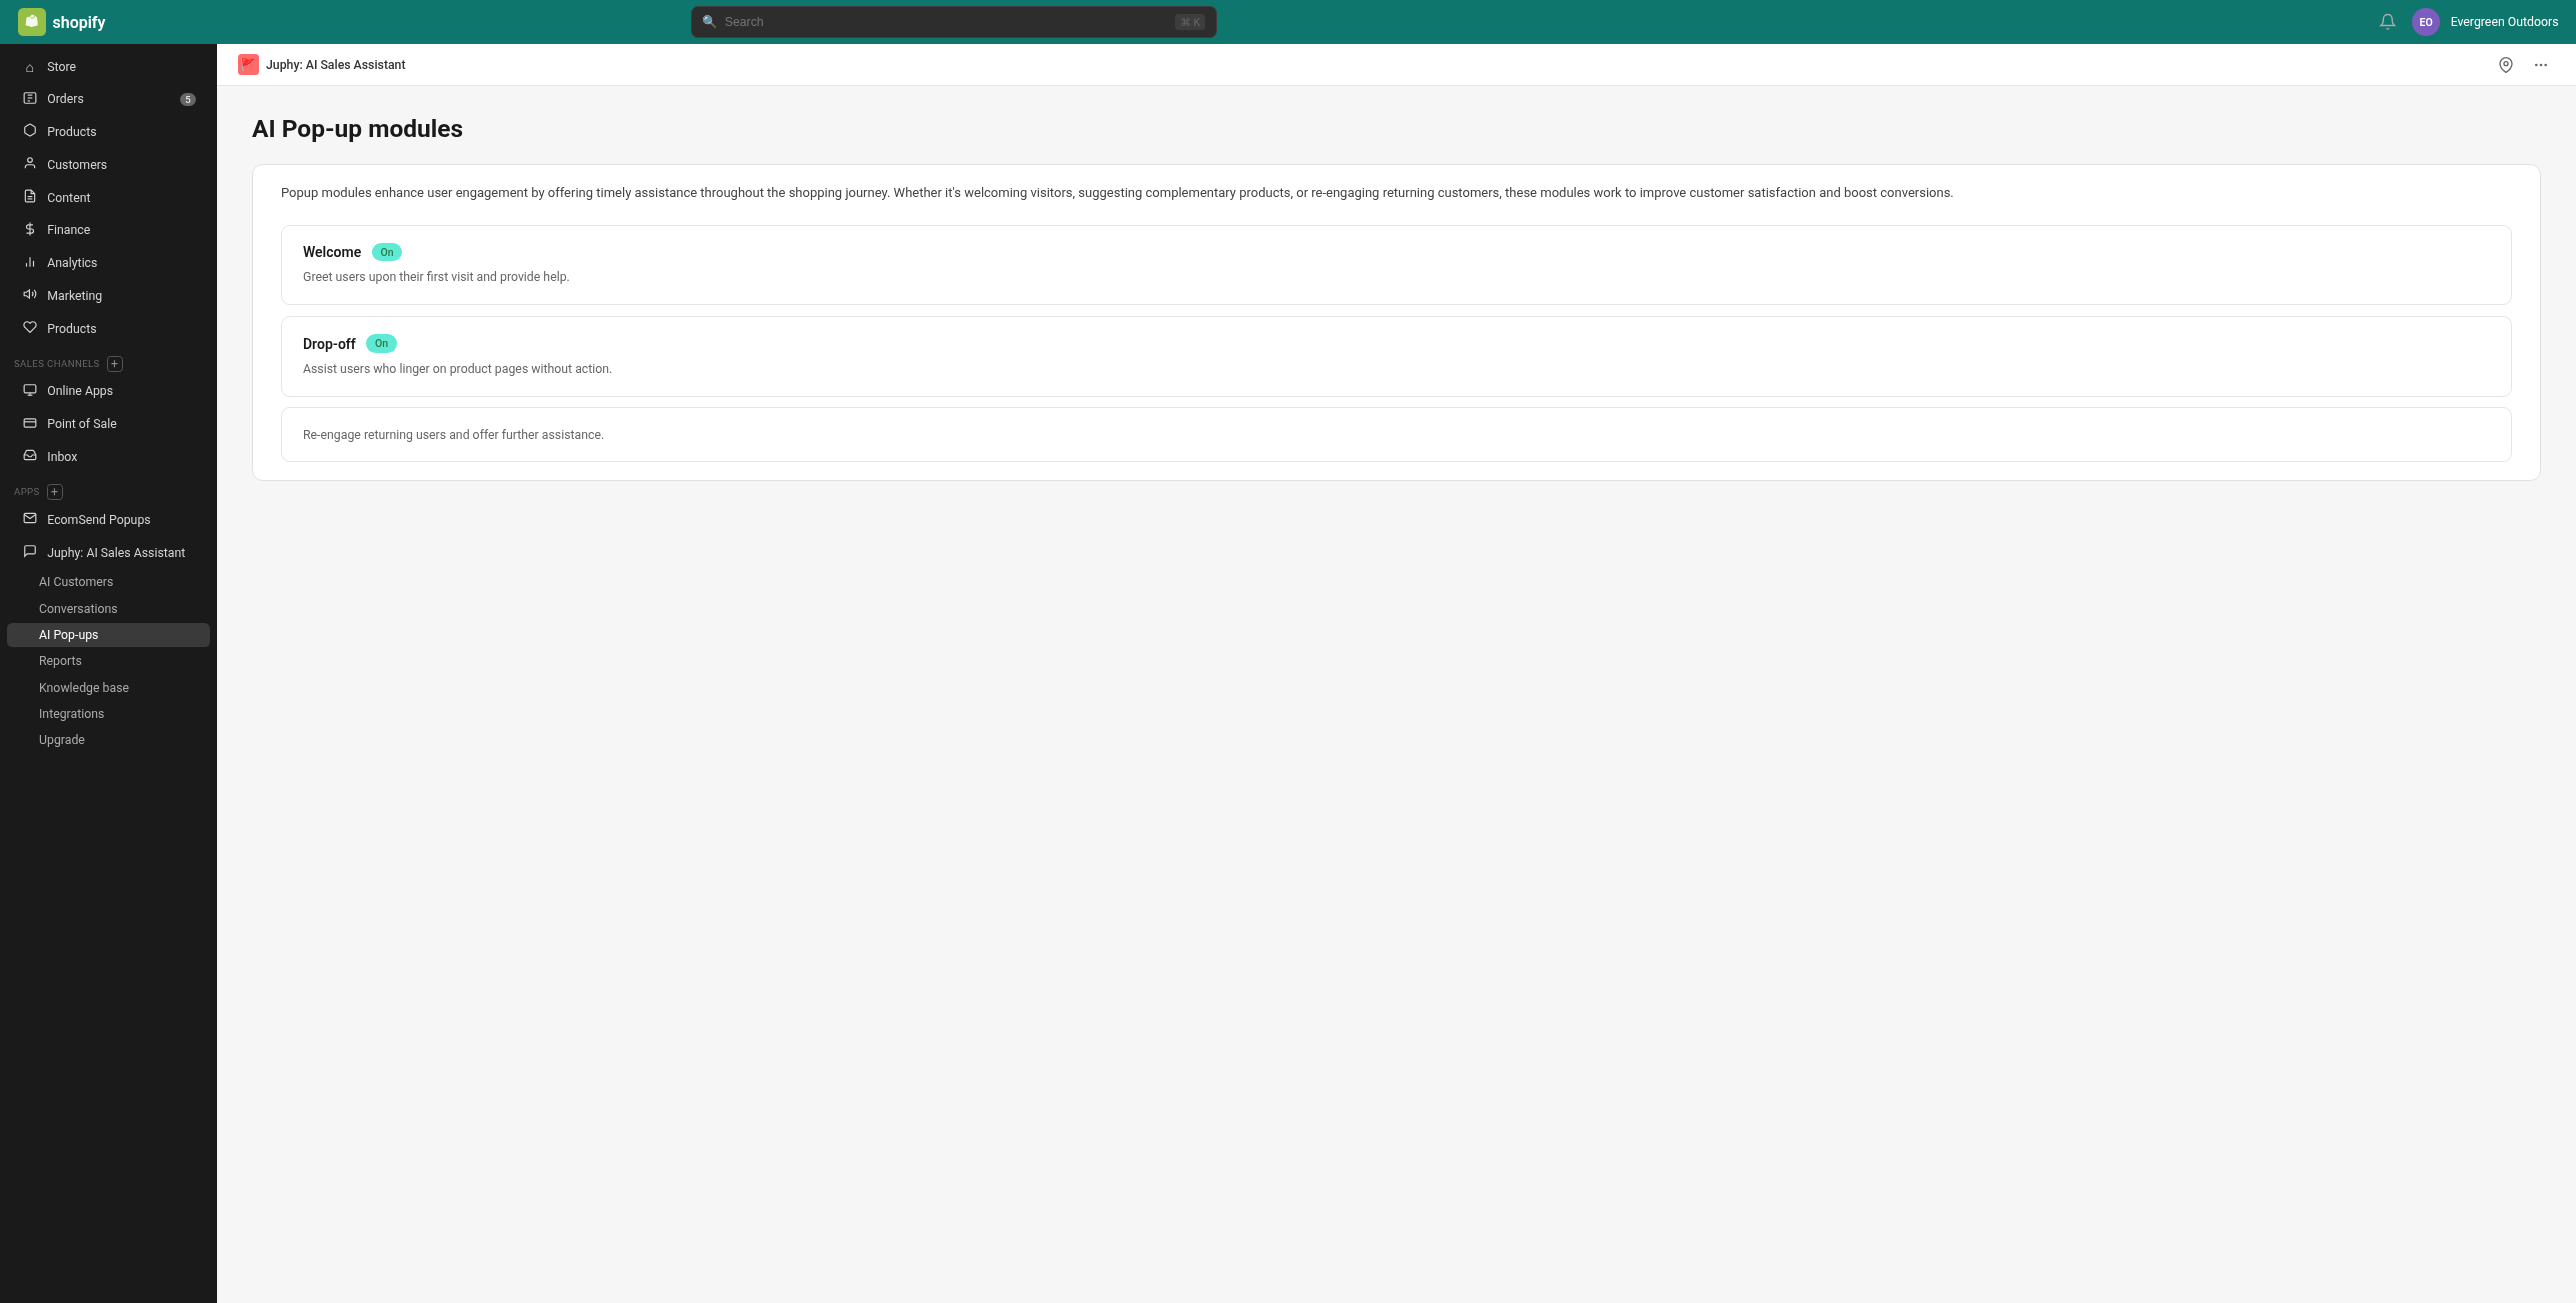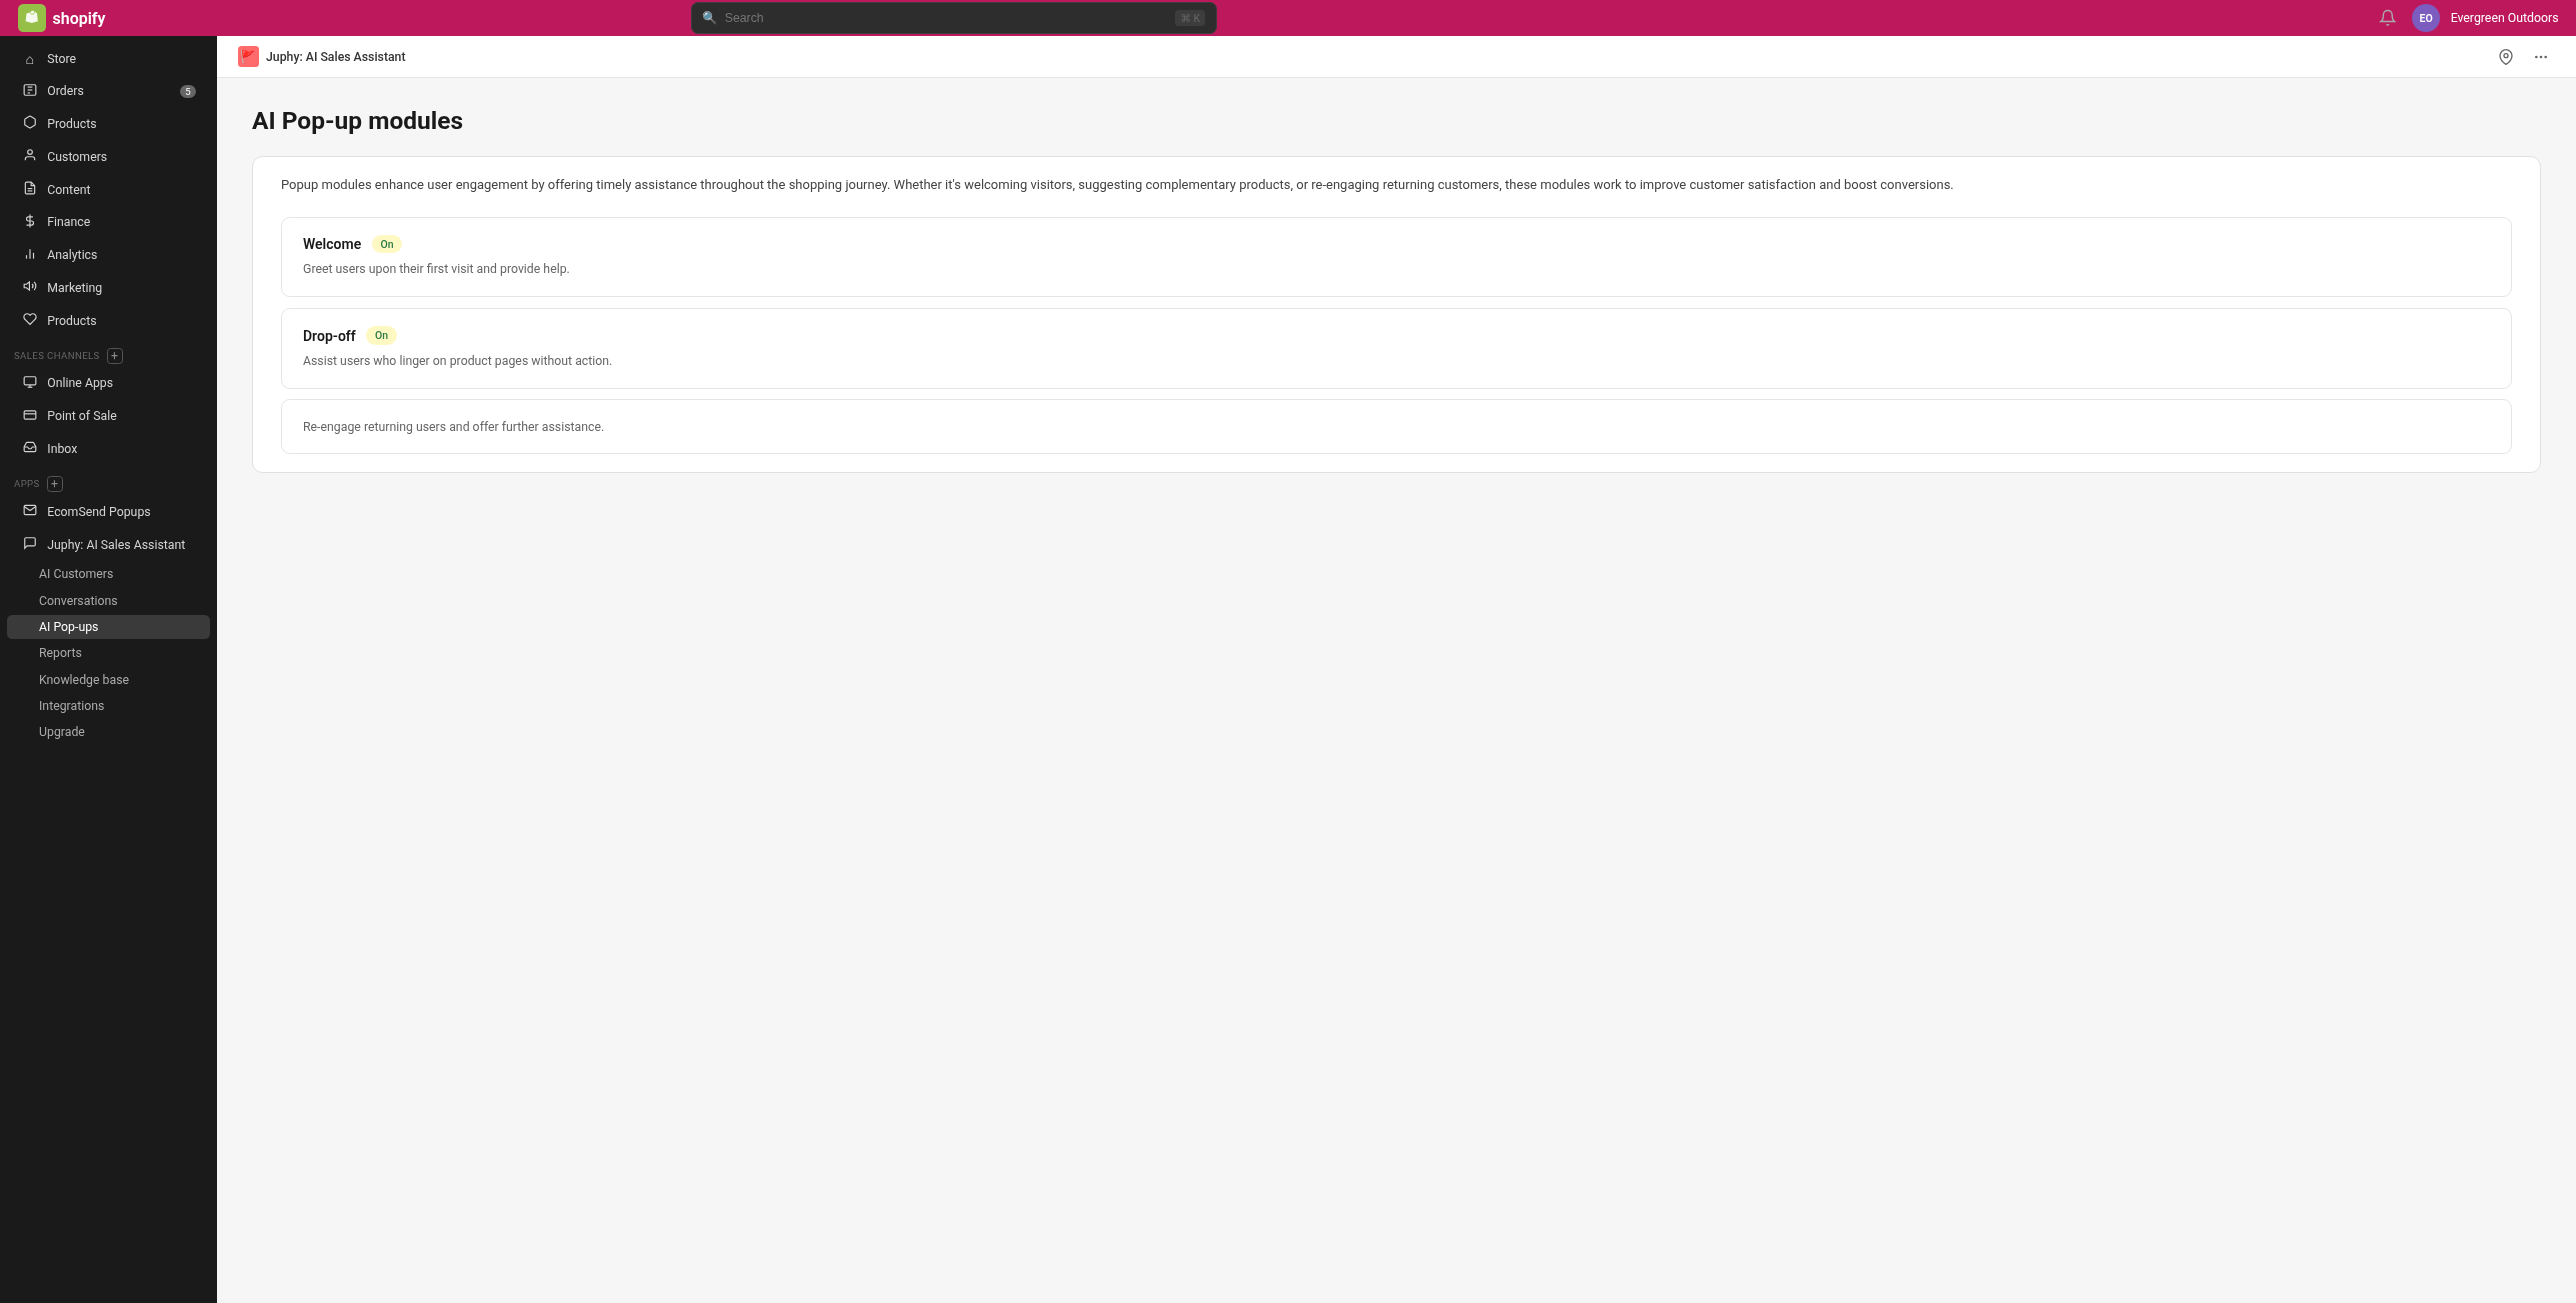--- a/index.html
+++ b/index.html
@@ -1,21 +1,21 @@
 <!DOCTYPE html>
 <html style="font-size:14px"><head>
   <meta charset="utf-8">
   <style>
     * { margin: 0; padding: 0; box-sizing: border-box; }
     body { font-family: -apple-system, BlinkMacSystemFont, 'Segoe UI', Roboto, sans-serif; background: #f6f6f7; display: flex; flex-direction: column; height: 100vh; overflow: hidden; }
 
     
     .topbar {
-      background: #be185d;
-      height: 36px;
+      background: #0f766e;
+      height: 44px;
       display: flex;
       align-items: center;
       padding: 0 17.5px;
       gap: 14px;
       flex-shrink: 0;
     }
     .topbar-logo {
       display: flex;
       align-items: center;
       gap: 7px;
@@ -276,21 +276,21 @@
       font-weight: 600;
       color: #1a1a1a;
     }
     .badge {
       padding: 2.6px 8.8px;
       border-radius: 17.5px;
       font-size: 10.5px;
       font-weight: 500;
     }
     .badge-on {
-      background: #fef9c3;
+      background: #5eead4;
       color: #2d7a47;
     }
     .badge-off {
       background: #f0f0f0;
       color: #888;
     }
     .module-desc {
       font-size: 12.3px;
       color: #666;
       line-height: 1.5;

